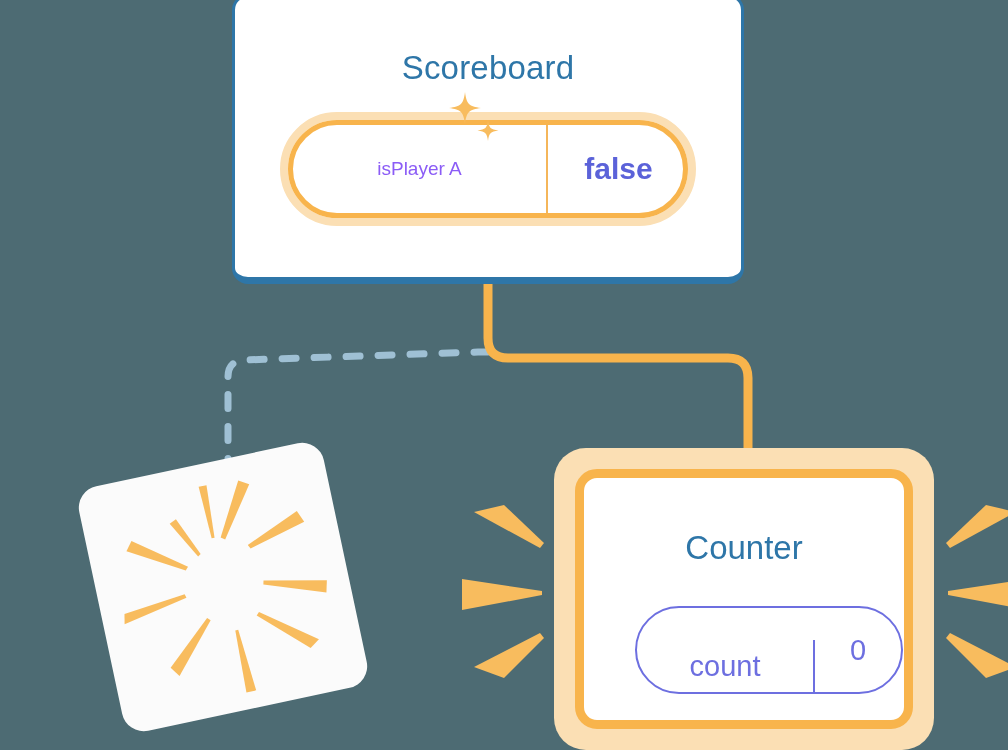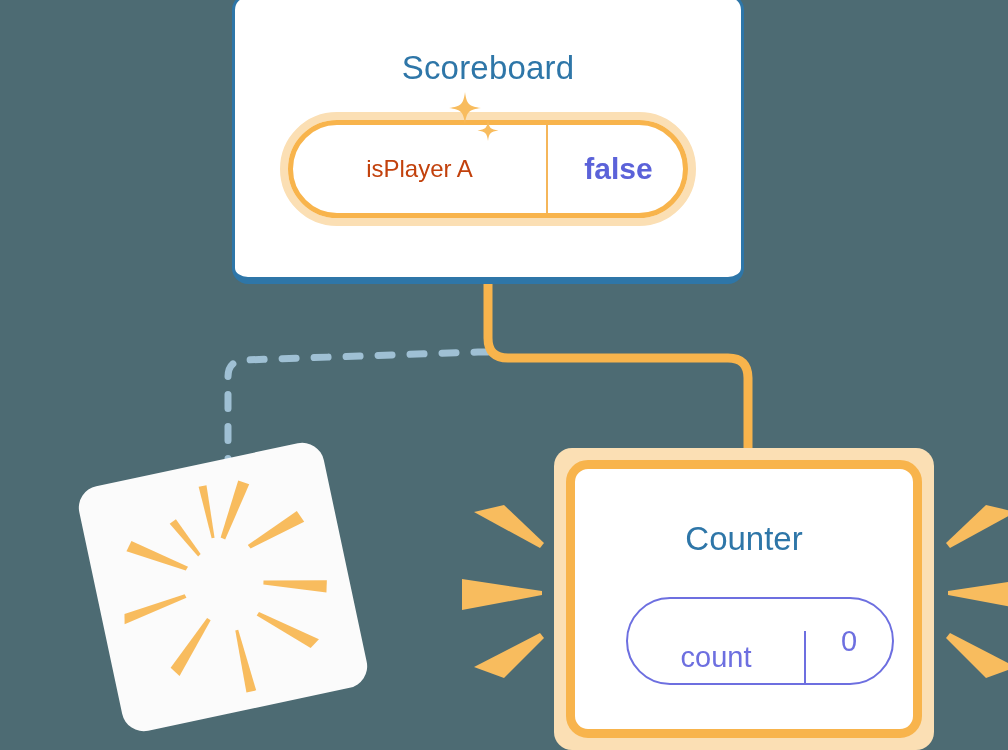--- a/index.html
+++ b/index.html
@@ -88,22 +88,22 @@
     box-sizing: border-box;
     display: flex;
     background: #ffffff;
   }
   #sb-key-cell {
     flex: 0 0 253px;
     border-right: 2px solid #f5b65a;
   }
   #sb-val-cell { flex: 1 1 auto; padding-left: 6px; }
   #sb-key-label {
-    font-size: 24px;
-    color: #c2410c;
+    font-size: 19px;
+    color: #8b5cf6;
   }
   #sb-val-label {
     font-size: 30px;
     font-weight: bold;
     color: #5b62d9;
   }
 
   
   #sparkles {
     position: absolute;
@@ -116,23 +116,23 @@
 
   
   #counter-card {
     position: absolute;
     left: 554px;
     top: 448px;
     width: 380px;
     height: 302px;
     box-sizing: border-box;
     background: #fbdfb4;
-    border-radius: 18px;
+    border-radius: 32px;
     z-index: 3;
-    padding: 12px;
+    padding: 21px;
   }
   #counter-card-inner {
     width: 100%;
     height: 100%;
     box-sizing: border-box;
     background: #ffffff;
     border: 9px solid #f8b44c;
     border-radius: 22px;
     position: relative;
   }

